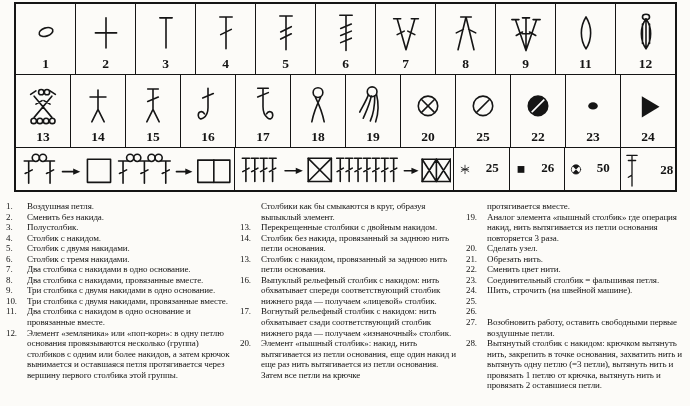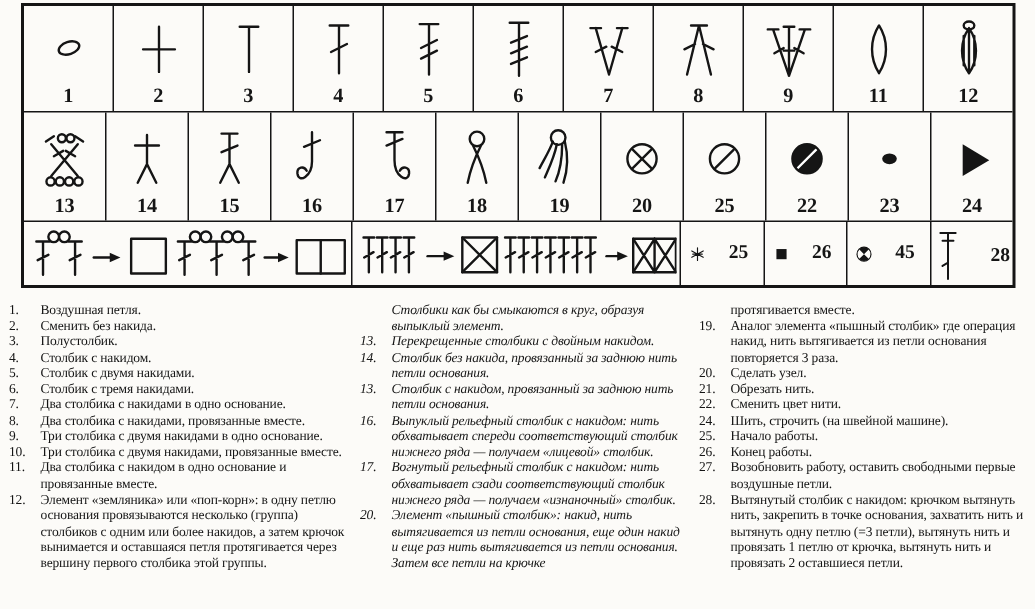--- a/index.html
+++ b/index.html
@@ -47,21 +47,21 @@
     stroke:#151515;stroke-width:1.8;fill:none;stroke-linecap:round;stroke-linejoin:round;
   }
   svg.g .f{fill:#151515;stroke:none;}
   svg.g .fw{stroke:#fff;}
   
   .legend{
     position:absolute;left:4px;top:201px;width:684px;display:flex;
   }
   .lcol{box-sizing:border-box;}
   .lcol1{width:234px;padding-right:6px;}
-  .lcol2{width:226px;padding-right:6px;font-style:italic;}
+  .lcol2{width:226px;padding-right:6px;}
   .lcol3{width:224px;}
   .li{display:flex;font-size:9px;line-height:10.55px;letter-spacing:-0.1px;}
   .li .n{flex:none;width:21px;padding-left:2px;}
   .li .t{flex:1 1 0;}
 </style>
 </head>
 <body>
 
 <div class="stable">
   <div class="srow" id="row1">
@@ -264,21 +264,21 @@
         </div><div class="cell3 small">
           <svg class="g" viewBox="0 0 40 52">
             <rect x="12" y="19" width="16" height="16" class="f"></rect>
           </svg>
           <div class="num">26</div>
         </div><div class="cell3 small">
           <svg class="g" viewBox="0 0 40 52">
             <circle cx="20" cy="27" r="11"></circle>
             <path class="f" d="M20 27 L12.3 19.3 A11 11 0 0 1 27.7 19.3 Z M20 27 L12.3 34.7 A11 11 0 0 0 27.7 34.7 Z"></path>
           </svg>
-          <div class="num">45</div>
+          <div class="num">50</div>
         </div><div class="cell3 small side">
           <svg class="g" viewBox="8 0 24 52">
             <path d="M13 6 H27 M20 6 V48 M15 13 H25 M20 33 L15 36"></path>
           </svg>
           <div class="num">28</div>
         </div></div>
   </div>
 </div>
 
 <div class="legend">
@@ -377,30 +377,32 @@
       </div>
       <div class="li">
         <span class="n">21.</span>
         <span class="t">Обрезать нить.</span>
       </div>
       <div class="li">
         <span class="n">22.</span>
         <span class="t">Сменить цвет нити.</span>
       </div>
       <div class="li">
+        <span class="n">23.</span>
+        <span class="t">Соединительный столбик = фальшивая петля.</span>
+      </div>
+      <div class="li">
         <span class="n">24.</span>
         <span class="t">Шить, строчить (на швейной машине).</span>
       </div>
       <div class="li">
         <span class="n">25.</span>
-        <span class="t">Начало работы.</span>
       </div>
       <div class="li">
         <span class="n">26.</span>
-        <span class="t">Конец работы.</span>
       </div>
       <div class="li">
         <span class="n">27.</span>
         <span class="t">Возобновить работу, оставить свободными первые воздушные петли.</span>
       </div>
       <div class="li">
         <span class="n">28.</span>
         <span class="t">Вытянутый столбик с накидом: крючком вытянуть нить, закрепить в точке основания, захватить нить и вытянуть одну петлю (=3 петли), вытянуть нить и провязать 1 петлю от крючка, вытянуть нить и провязать 2 оставшиеся петли.</span>
       </div>
     </div>

